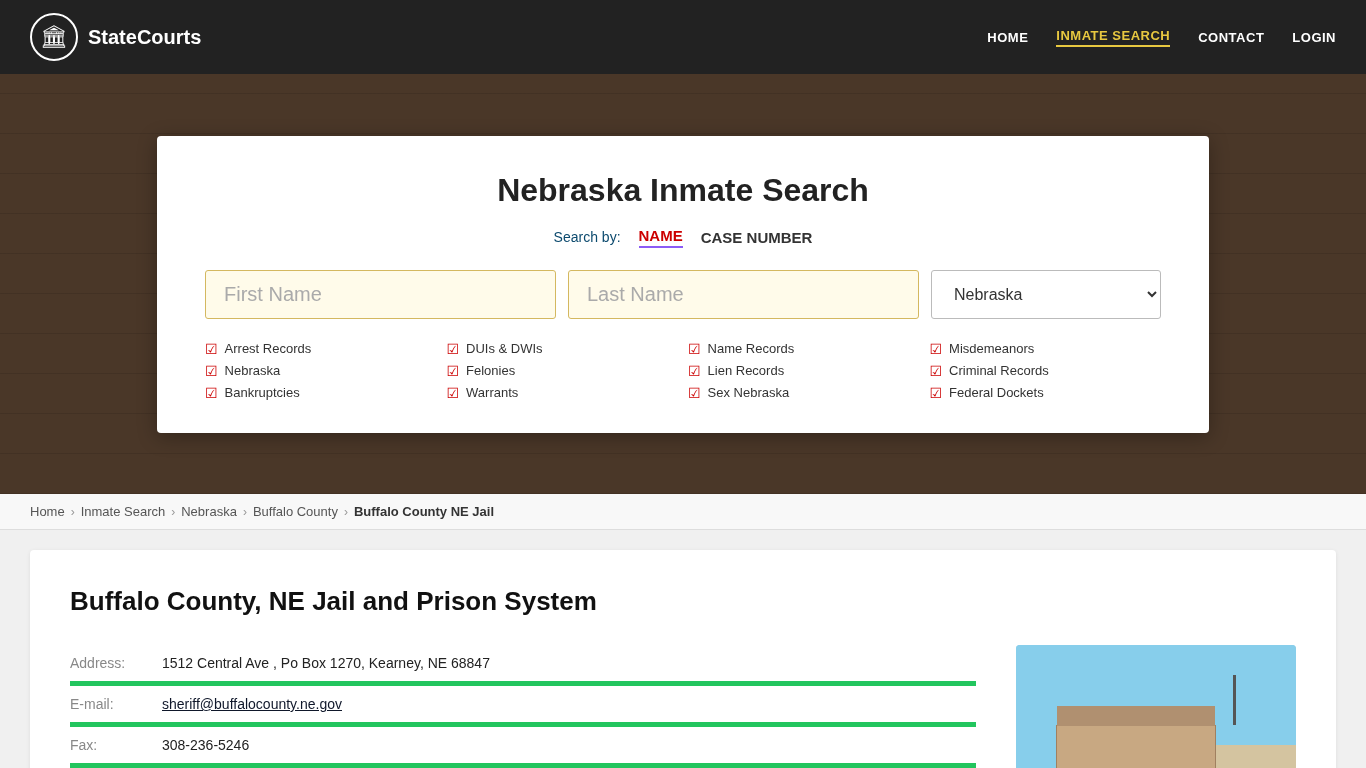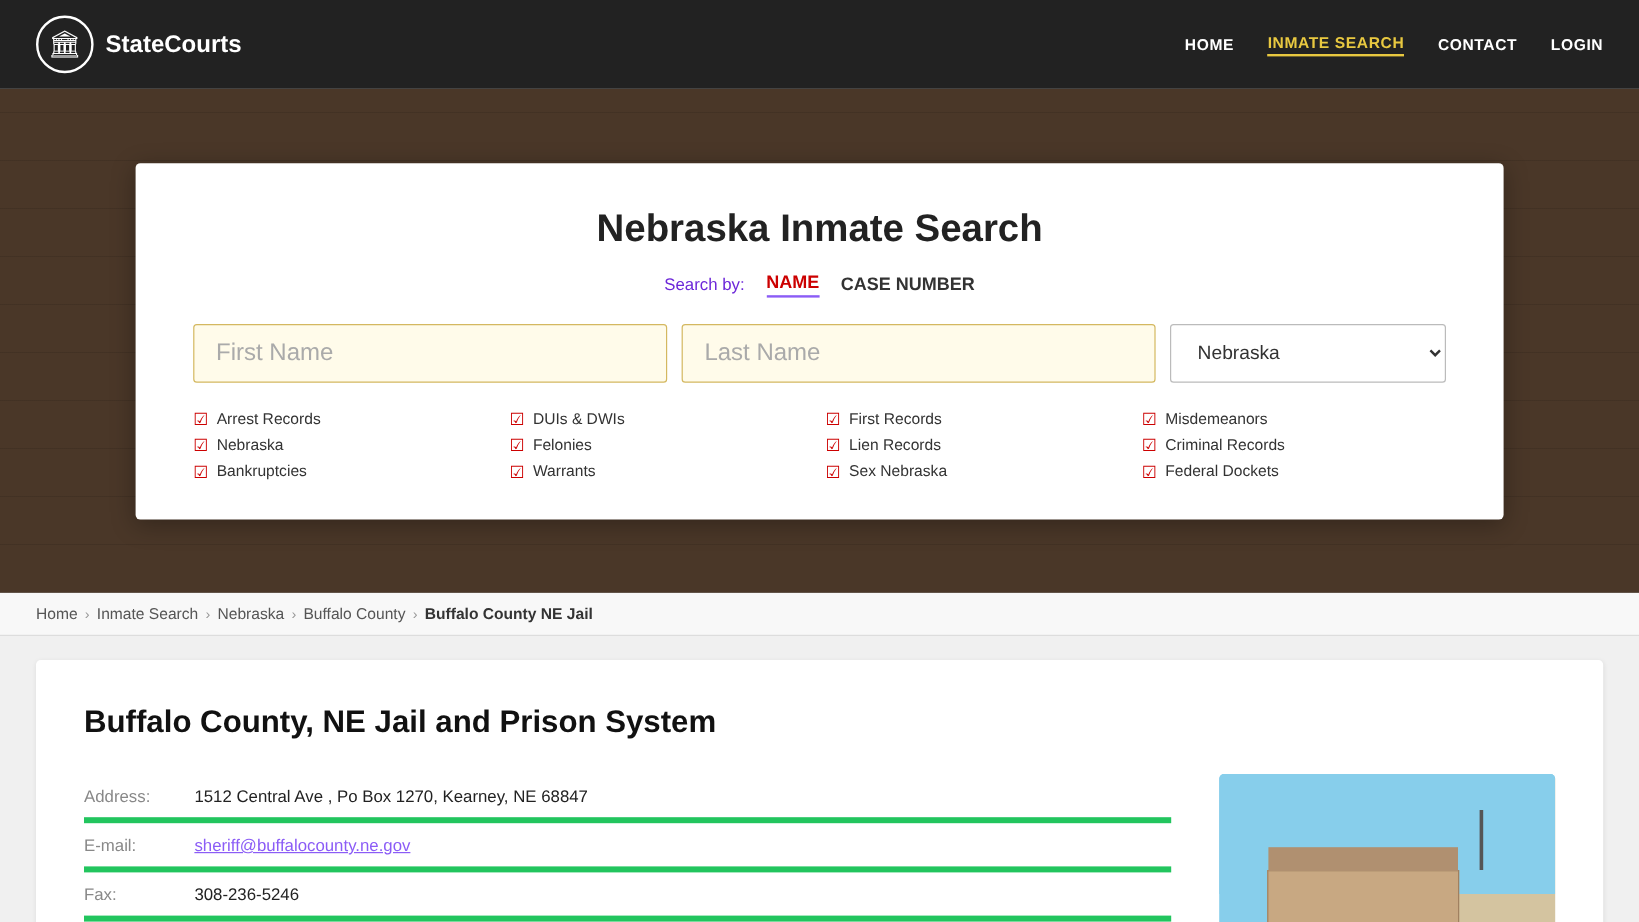--- a/index.html
+++ b/index.html
@@ -83,42 +83,42 @@
       text-transform: uppercase;
       pointer-events: none;
       user-select: none;
     }
 
     
     .search-card {
       background: #fff;
       border-radius: 4px;
       padding: 36px 48px 32px;
-      width: 1140px;
+      width: 1052px;
       max-width: 95%;
       box-shadow: 0 4px 20px rgba(0,0,0,0.3);
       position: relative;
       z-index: 5;
     }
     .search-card h1 {
       text-align: center;
       font-size: 32px;
       font-weight: bold;
       color: #222;
       margin-bottom: 18px;
     }
     .search-by-row {
       display: flex;
       align-items: center;
       justify-content: center;
       gap: 18px;
       margin-bottom: 22px;
     }
     .search-by-label {
-      color: #6d28d9;
+      color: #0c4a6e;
       font-size: 14px;
     }
     .tab-name {
       font-size: 15px;
       font-weight: bold;
       color: #cc0000;
       border-bottom: 2px solid #8b5cf6;
       padding-bottom: 2px;
       cursor: pointer;
     }
@@ -242,21 +242,21 @@
       color: #888;
       font-size: 14px;
       min-width: 80px;
       flex-shrink: 0;
     }
     .info-value {
       color: #222;
       font-size: 14px;
     }
     .info-value a {
-      color: #8b5cf6;
+      color: #0f172a;
       text-decoration: underline;
     }
     .jail-image {
       flex: 0 0 280px;
       height: 190px;
       background: linear-gradient(135deg, #87CEEB 0%, #87CEEB 60%, #d4c4a0 60%, #d4c4a0 100%);
       border-radius: 4px;
       overflow: hidden;
       position: relative;
     }
@@ -340,21 +340,21 @@
     <div class="feature-item">
           <span class="check-icon">☑</span>
           <span>Arrest Records</span>
         </div>
         <div class="feature-item">
           <span class="check-icon">☑</span>
           <span>DUIs &amp; DWIs</span>
         </div>
         <div class="feature-item">
           <span class="check-icon">☑</span>
-          <span>First Records</span>
+          <span>Name Records</span>
         </div>
         <div class="feature-item">
           <span class="check-icon">☑</span>
           <span>Misdemeanors</span>
         </div>
         <div class="feature-item">
           <span class="check-icon">☑</span>
           <span>Nebraska</span>
         </div>
         <div class="feature-item">

